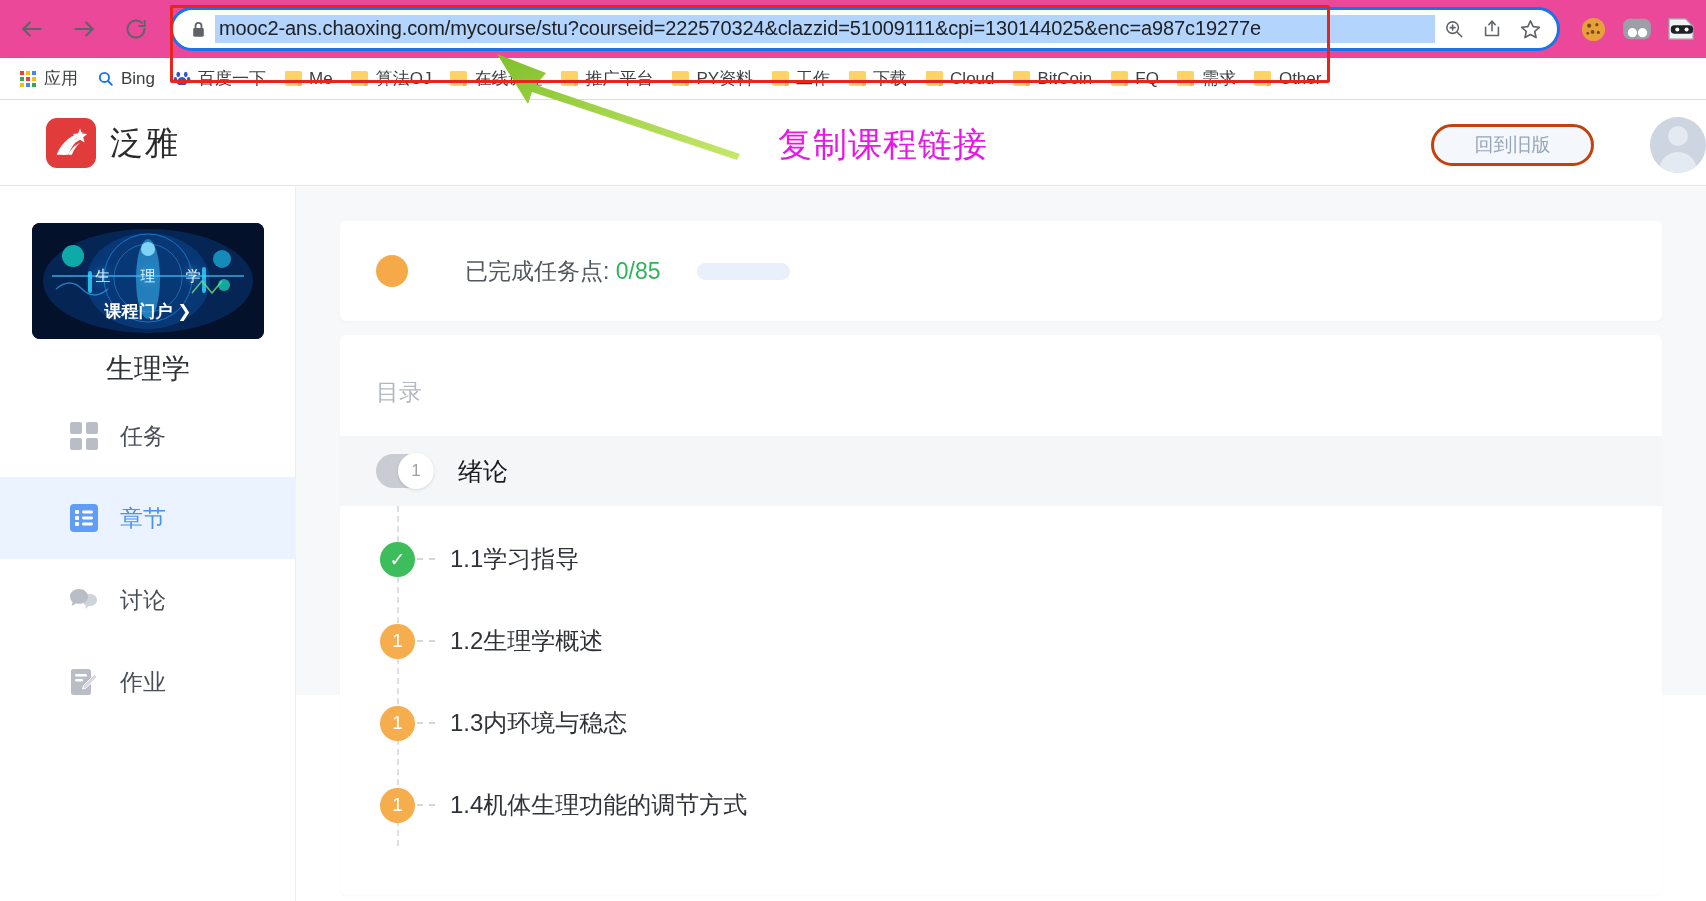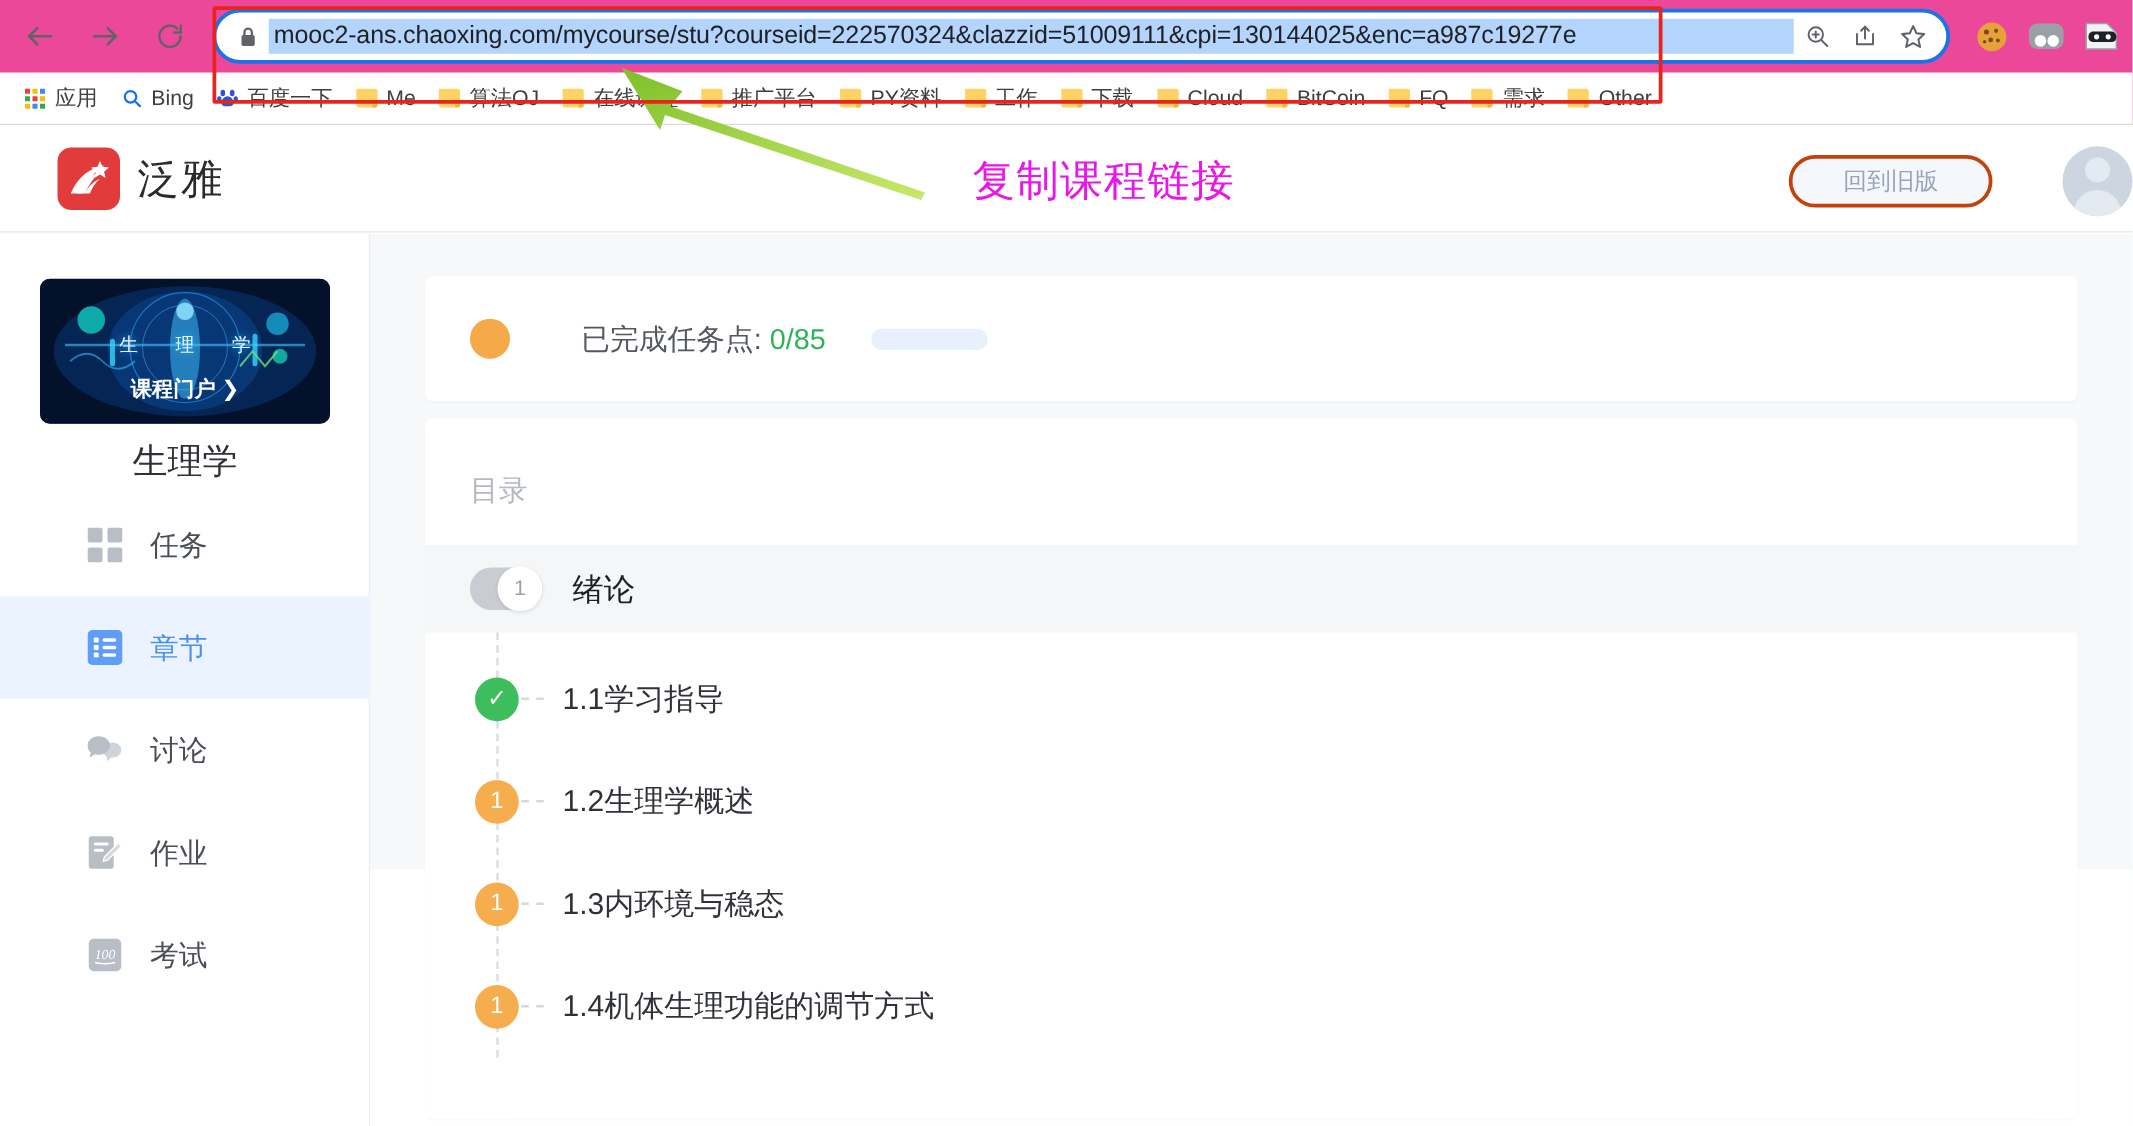--- a/index.html
+++ b/index.html
@@ -513,30 +513,20 @@
           <svg width="28" height="28" viewBox="0 0 28 28">
               <rect x="1" y="1" width="20" height="26" rx="2.5" fill="#b8bdc6"></rect>
               <rect x="5" y="6" width="12" height="2.4" rx="1.2" fill="#ffffff"></rect>
               <rect x="5" y="11" width="8" height="2.4" rx="1.2" fill="#ffffff"></rect>
               <path d="M24.5 6.5l2.6 2.6-11 11-3.5.9.9-3.5z" fill="#d7dbe1" stroke="#ffffff" stroke-width="1"></path>
             </svg>
         </span>
         <span class="si-label">作业</span>
       </div>
 
-      <div class="side-item">
-        <span class="si-ico">
-          <svg width="28" height="28" viewBox="0 0 28 28">
-              <rect x="1" y="1" width="26" height="26" rx="4" fill="#b8bdc6"></rect>
-              <text x="14" y="17" font-family="Liberation Serif, serif" font-style="italic" font-size="11" fill="#ffffff" text-anchor="middle">100</text>
-              <path d="M6 20 q8 2 16 0" fill="none" stroke="#ffffff" stroke-width="1.1"></path>
-            </svg>
-        </span>
-        <span class="si-label">考试</span>
-      </div>
 
     </div>
   </div>
 
   <div id="content">
 
     <div id="progress-card">
       <span id="progress-dot"></span>
       <span id="progress-text"><span>已完成任务点: </span><span class="pnum">0/85</span></span>
       <span id="progress-bar"></span>

